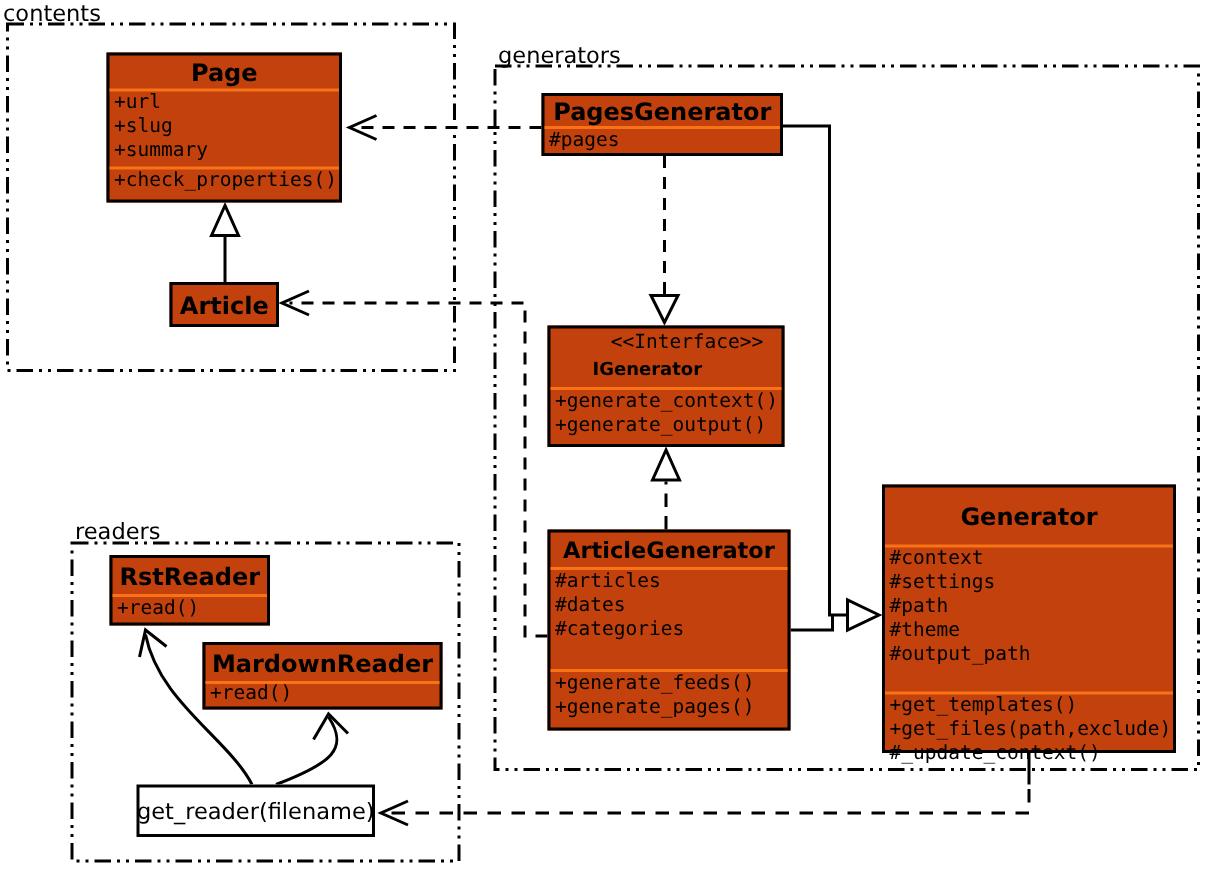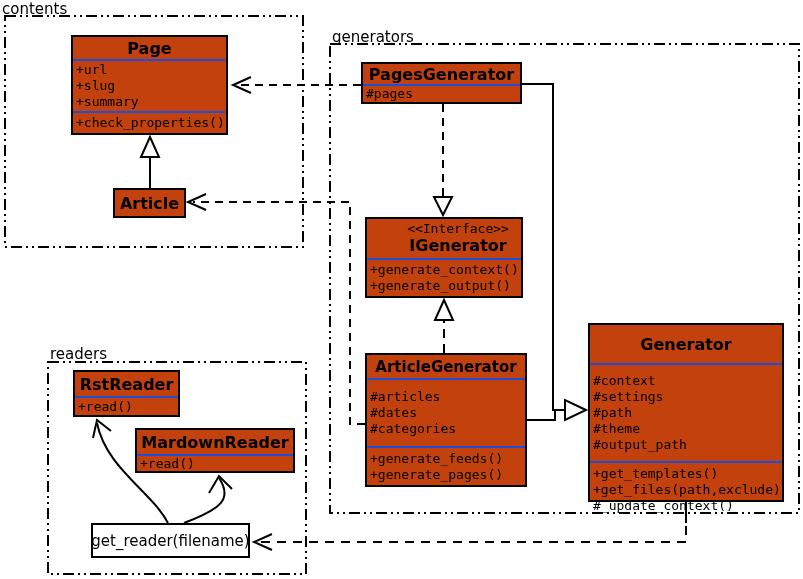--- a/index.html
+++ b/index.html
@@ -15,32 +15,32 @@
   .uml-class {
     position:absolute; z-index:2; box-sizing:border-box; background:#c2410c;
     border:2px solid #000000;
   }
   .uml-title {
     box-sizing:border-box; display:flex; align-items:center; justify-content:center;
     font-weight:bold; font-size:15px; color:#000; white-space:nowrap;
   }
   .uml-title.big { font-size:16px; }
   .uml-sec {
-    box-sizing:border-box; border-top:2px solid #1d4ed8; padding:0 3px;
-    display:flex; flex-direction:column; justify-content:center; overflow:hidden;
+    box-sizing:border-box; border-top:2px solid #f97316; padding:0 3px;
+    display:flex; flex-direction:column; overflow:hidden;
   }
   .uml-member {
     font-family:"DejaVu Sans Mono", monospace; font-size:13px; line-height:16px;
     color:#000; white-space:pre;
   }
   .uml-stereotype {
     font-family:"DejaVu Sans Mono", monospace; font-size:13px; line-height:15px;
     text-align:center; color:#000;
   }
-  .uml-name-line { text-align:center; font-weight:bold; font-size:16px; line-height:20px; }
+  .uml-name-line { font-weight:bold; font-size:12px; line-height:20px; }
   .simple-node {
     position:absolute; z-index:2; box-sizing:border-box; background:#ffffff;
     border:2px solid #000000; display:flex; align-items:center; justify-content:center;
     font-size:15px; color:#000; white-space:nowrap;
   }
 </style>
 </head>
 <body>
 
 <div id="canvas">

